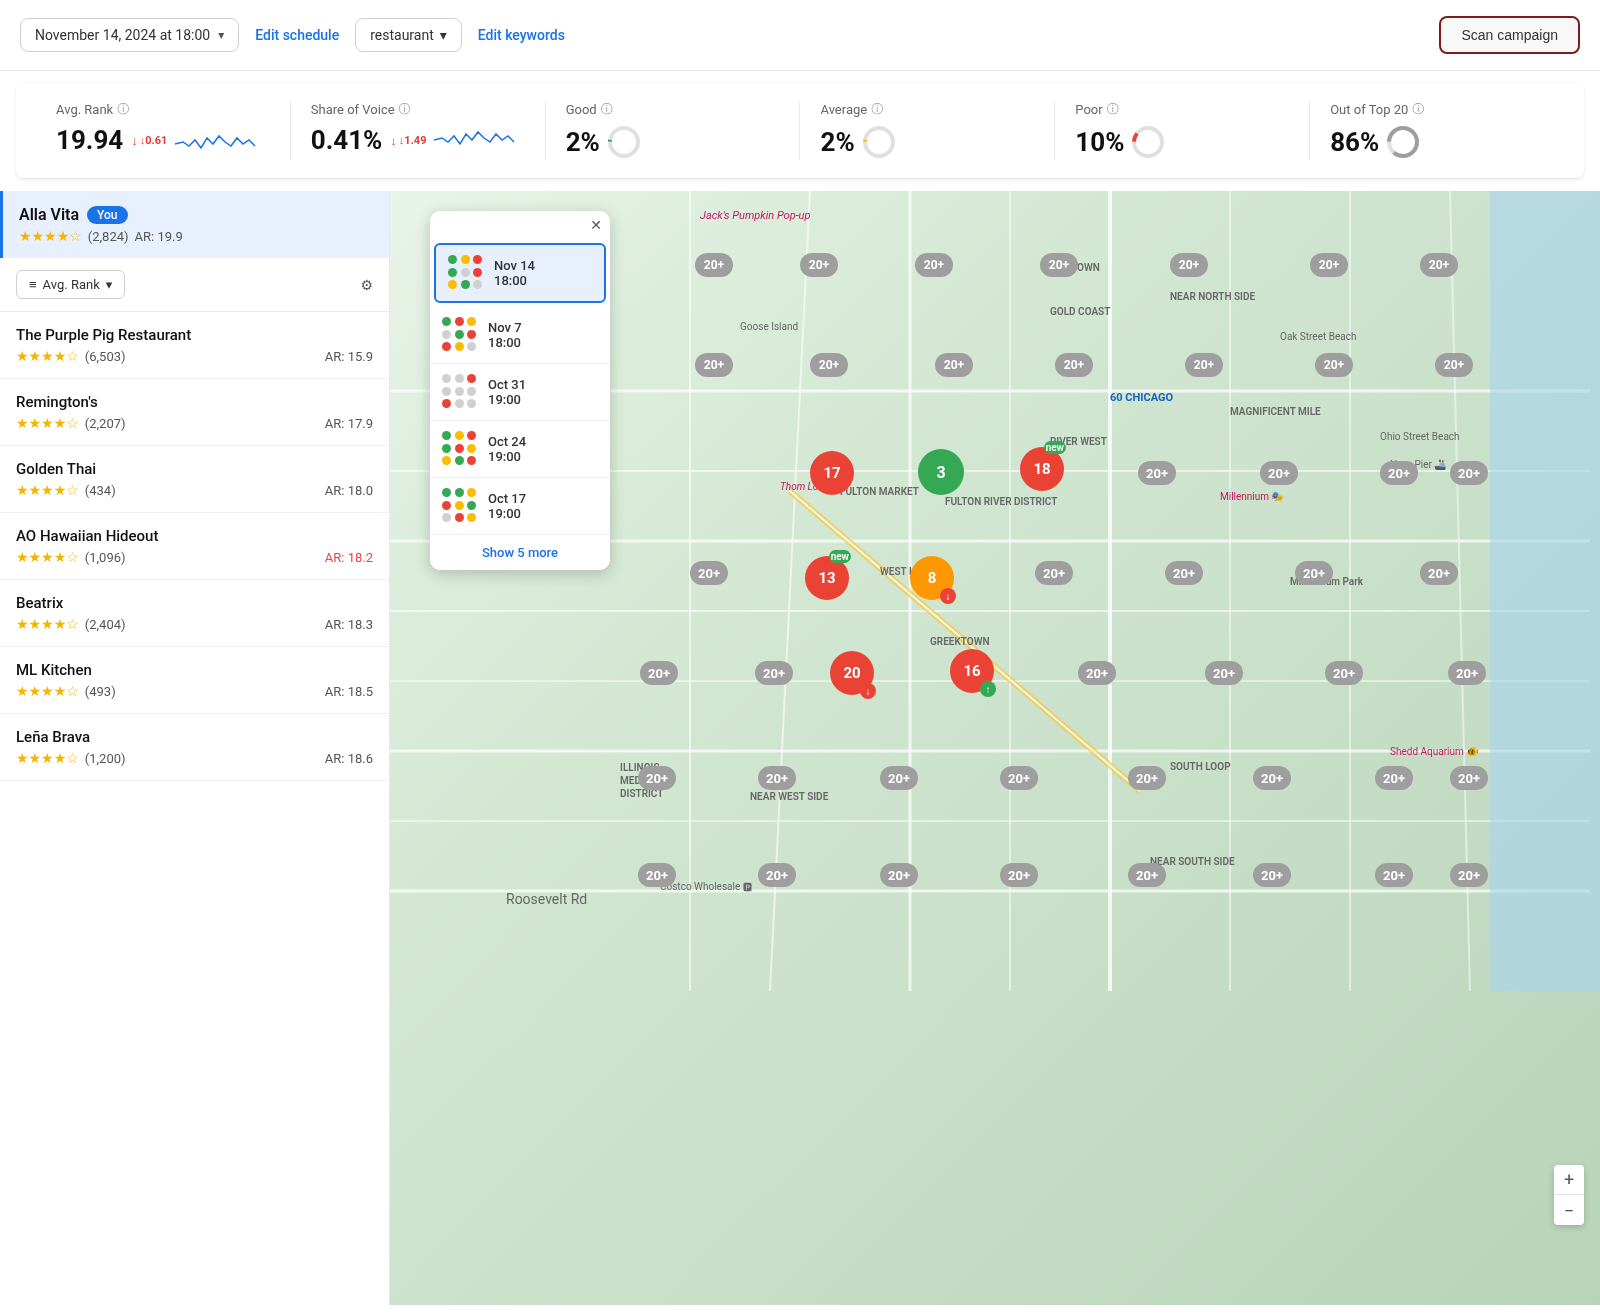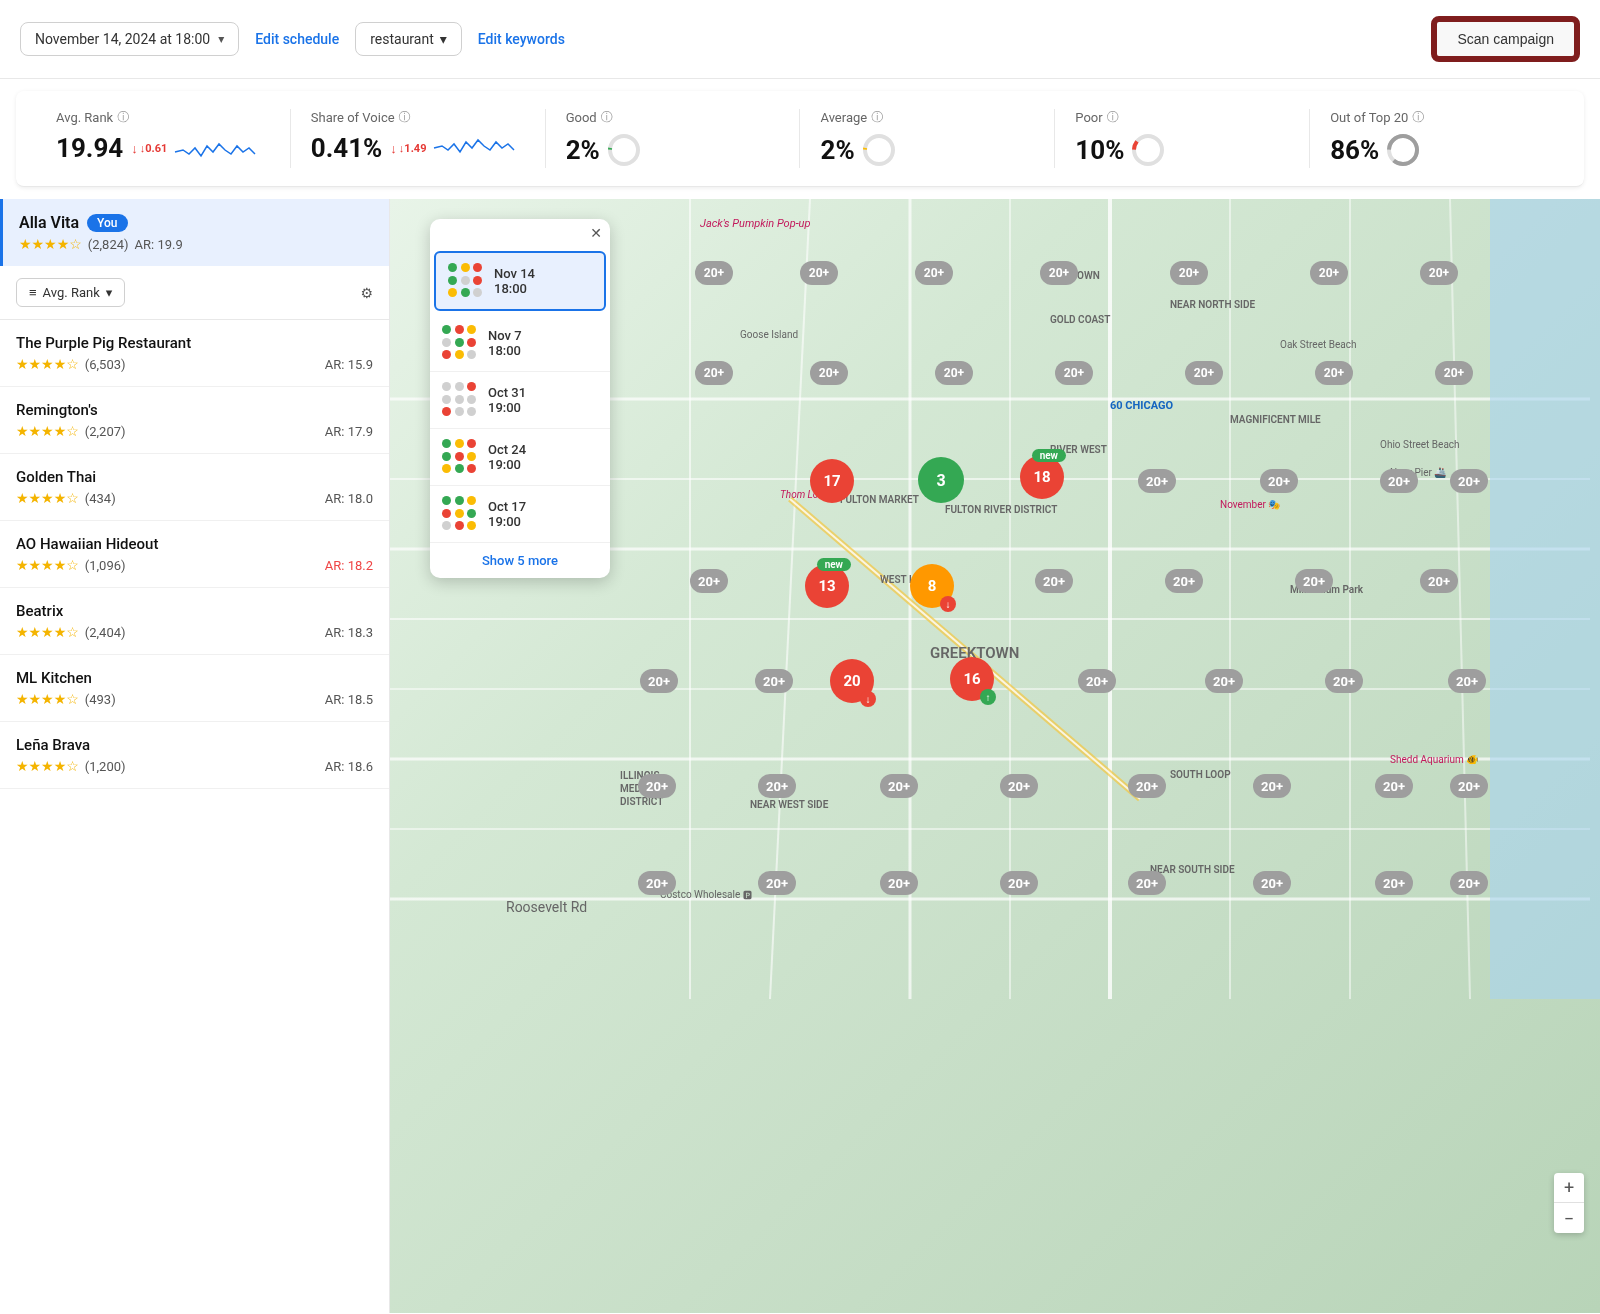--- a/index.html
+++ b/index.html
@@ -12,21 +12,21 @@
     .tab { padding: 14px 8px; margin-right: 20px; cursor: pointer; font-size: 15px; color: #555; border-bottom: 2px solid transparent; }
     .tab.active { color: #1a73e8; border-bottom: 2px solid #1a73e8; font-weight: 500; }
 
     
     .controls-bar { display: flex; align-items: center; padding: 16px 20px; gap: 16px; background: #fff; border-bottom: 1px solid #e8e8e8; }
     .date-selector { display: flex; align-items: center; gap: 8px; border: 1px solid #d0d0d0; border-radius: 8px; padding: 8px 14px; cursor: pointer; font-size: 14px; background: #fff; }
     .date-selector .chevron { color: #555; font-size: 12px; }
     .edit-link { color: #1a73e8; font-size: 14px; cursor: pointer; text-decoration: none; font-weight: 500; }
     .keyword-selector { display: flex; align-items: center; gap: 6px; border: 1px solid #d0d0d0; border-radius: 8px; padding: 8px 14px; cursor: pointer; font-size: 14px; background: #fff; }
     .spacer { flex: 1; }
-    .scan-btn { border: 6px solid #7f1d1d; border-radius: 8px; padding: 9px 20px; background: #f8f8f8; cursor: pointer; font-size: 14px; color: #333; }
+    .scan-btn { border: 2px solid #7f1d1d; border-radius: 8px; padding: 9px 20px; background: #f8f8f8; cursor: pointer; font-size: 14px; color: #333; }
 
     
     .stats-bar { display: flex; padding: 18px 20px; gap: 0; background: #fff; border-bottom: 1px solid #e8e8e8; border-radius: 8px; margin: 12px 16px; box-shadow: 0 1px 4px rgba(0,0,0,0.08); }
     .stat-item { flex: 1; padding: 0 20px; border-right: 1px solid #e8e8e8; }
     .stat-item:last-child { border-right: none; }
     .stat-label { font-size: 13px; color: #666; margin-bottom: 6px; display: flex; align-items: center; gap: 4px; }
     .info-icon { color: #999; font-size: 12px; }
     .stat-value { font-size: 26px; font-weight: 700; color: #111; display: flex; align-items: center; gap: 8px; }
     .stat-change-down { color: #e53935; font-size: 13px; display: flex; align-items: center; gap: 2px; }
     .donut-container { display: flex; align-items: center; gap: 6px; }
@@ -73,21 +73,21 @@
     .show-more-btn { text-align: center; padding: 10px; color: #1a73e8; font-size: 13px; cursor: pointer; font-weight: 500; }
 
     
     .map-pin { position: absolute; border-radius: 50%; display: flex; align-items: center; justify-content: center; font-weight: 700; font-size: 13px; color: #fff; cursor: pointer; }
     .pin-gray { background: #9e9e9e; }
     .pin-red { background: #ea4335; }
     .pin-green { background: #34a853; }
     .pin-orange { background: #ff9800; }
     .pin-sm { width: 34px; height: 34px; font-size: 12px; }
 
-    .new-badge { position: absolute; top: -6px; right: -2px; background: #34a853; color: #fff; border-radius: 8px; padding: 1px 8px; font-size: 10px; font-weight: 600; }
+    .new-badge { position: absolute; top: -6px; right: -2px; background: #34a853; color: #fff; border-radius: 8px; padding: 1px 2px; font-size: 10px; font-weight: 600; }
     .arrow-badge { position: absolute; bottom: -4px; right: -2px; background: #ea4335; color: #fff; border-radius: 50%; width: 16px; height: 16px; font-size: 10px; display: flex; align-items: center; justify-content: center; }
     .arrow-up-badge { background: #34a853; }
 
     
     .donut { width: 36px; height: 36px; }
     .zoom-controls { position: absolute; bottom: 80px; right: 16px; background: #fff; border-radius: 4px; box-shadow: 0 2px 6px rgba(0,0,0,0.2); }
     .zoom-btn { width: 30px; height: 30px; display: flex; align-items: center; justify-content: center; cursor: pointer; font-size: 18px; color: #555; border-bottom: 1px solid #e0e0e0; }
     .zoom-btn:last-child { border-bottom: none; }
 
     svg.sparkline-svg { overflow: visible; }
@@ -329,25 +329,25 @@
         <span style="position:absolute;top:35px;left:660px;font-size:10px;color:#666;font-weight:600;white-space:nowrap;margin-top:36px;">OLD TOWN</span>
         <span style="position:absolute;top:115px;left:660px;font-size:10px;color:#666;font-weight:600;">GOLD COAST</span>
         <span style="position:absolute;top:100px;left:780px;font-size:10px;color:#666;font-weight:600;">NEAR NORTH SIDE</span>
         <span style="position:absolute;top:130px;left:350px;font-size:10px;color:#666;">Goose Island</span>
         <span style="position:absolute;top:200px;left:720px;font-size:11px;color:#1565c0;font-weight:700;">60 CHICAGO</span>
         <span style="position:absolute;top:215px;left:840px;font-size:10px;color:#666;font-weight:600;">MAGNIFICENT MILE</span>
         <span style="position:absolute;top:140px;left:890px;font-size:10px;color:#666;">Oak Street Beach</span>
         <span style="position:absolute;top:240px;left:990px;font-size:10px;color:#666;">Ohio Street Beach</span>
         <span style="position:absolute;top:268px;left:1000px;font-size:10px;color:#666;">Navy Pier 🚢</span>
         <span style="position:absolute;top:245px;left:660px;font-size:10px;color:#666;font-weight:600;">RIVER WEST</span>
-        <span style="position:absolute;top:300px;left:830px;font-size:10px;color:#c2185b;">November 🎭</span>
+        <span style="position:absolute;top:300px;left:830px;font-size:10px;color:#c2185b;">Millennium 🎭</span>
         <span style="position:absolute;top:295px;left:450px;font-size:10px;color:#666;font-weight:600;">FULTON MARKET</span>
         <span style="position:absolute;top:305px;left:555px;font-size:10px;color:#666;font-weight:600;">FULTON RIVER DISTRICT</span>
         <span style="position:absolute;top:375px;left:490px;font-size:10px;color:#666;font-weight:600;">WEST LOOP</span>
-        <span style="position:absolute;top:445px;left:540px;font-size:15px;color:#666;font-weight:600;text-align:center;">GREEKTOWN</span>
+        <span style="position:absolute;top:445px;left:540px;font-size:10px;color:#666;font-weight:600;text-align:center;">GREEKTOWN</span>
         <span style="position:absolute;top:385px;left:900px;font-size:10px;color:#666;font-weight:600;">Millennium Park</span>
         <span style="position:absolute;top:570px;left:230px;font-size:10px;color:#666;font-weight:600;line-height:1.3;">ILLINOIS<br>MEDICAL<br>DISTRICT</span>
         <span style="position:absolute;top:600px;left:360px;font-size:10px;color:#666;font-weight:600;">NEAR WEST SIDE</span>
         <span style="position:absolute;top:570px;left:780px;font-size:10px;color:#666;font-weight:600;">SOUTH LOOP</span>
         <span style="position:absolute;top:555px;left:1000px;font-size:10px;color:#c2185b;">Shedd Aquarium 🐠</span>
         <span style="position:absolute;top:665px;left:760px;font-size:10px;color:#666;font-weight:600;">NEAR SOUTH SIDE</span>
         <span style="position:absolute;top:690px;left:270px;font-size:10px;color:#666;">Costco Wholesale 🅿</span>
         <span style="position:absolute;top:290px;left:390px;font-size:10px;color:#c2185b;font-style:italic;">Thom Lounge</span>
 
         <span style="position:absolute;top:700px;left:116px;font-size:14px;color:#666;">Roosevelt Rd</span>

